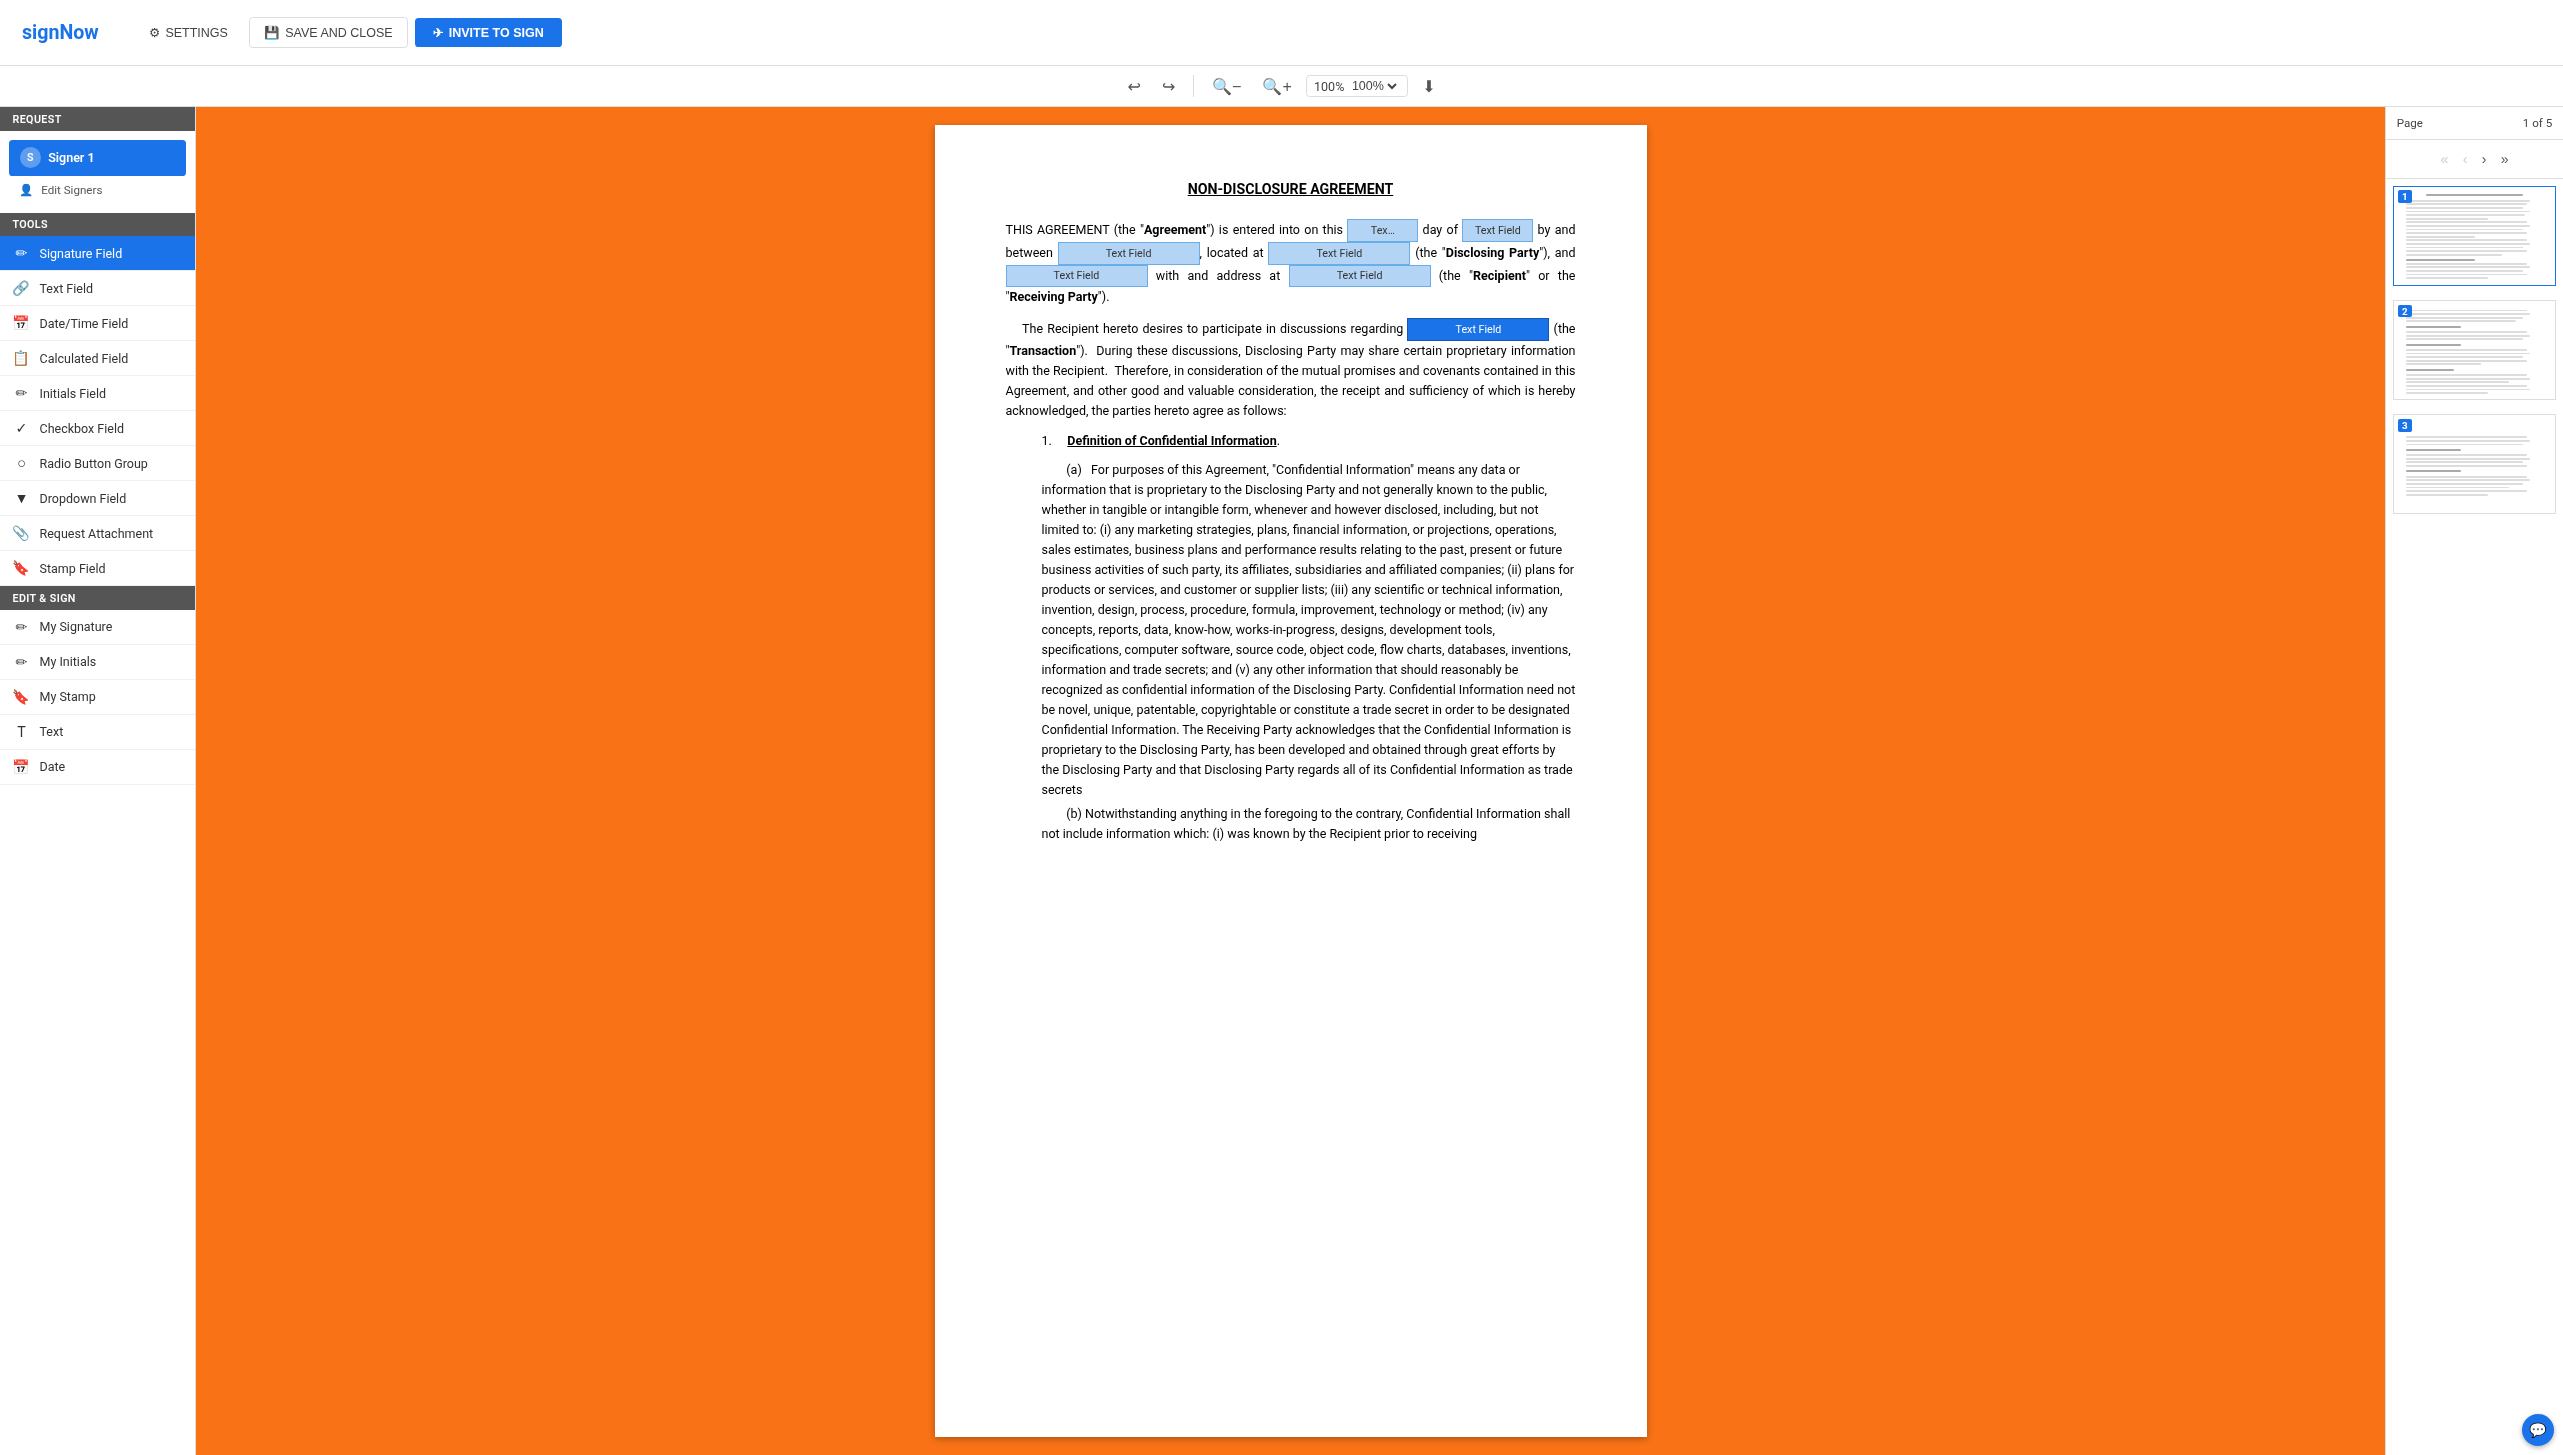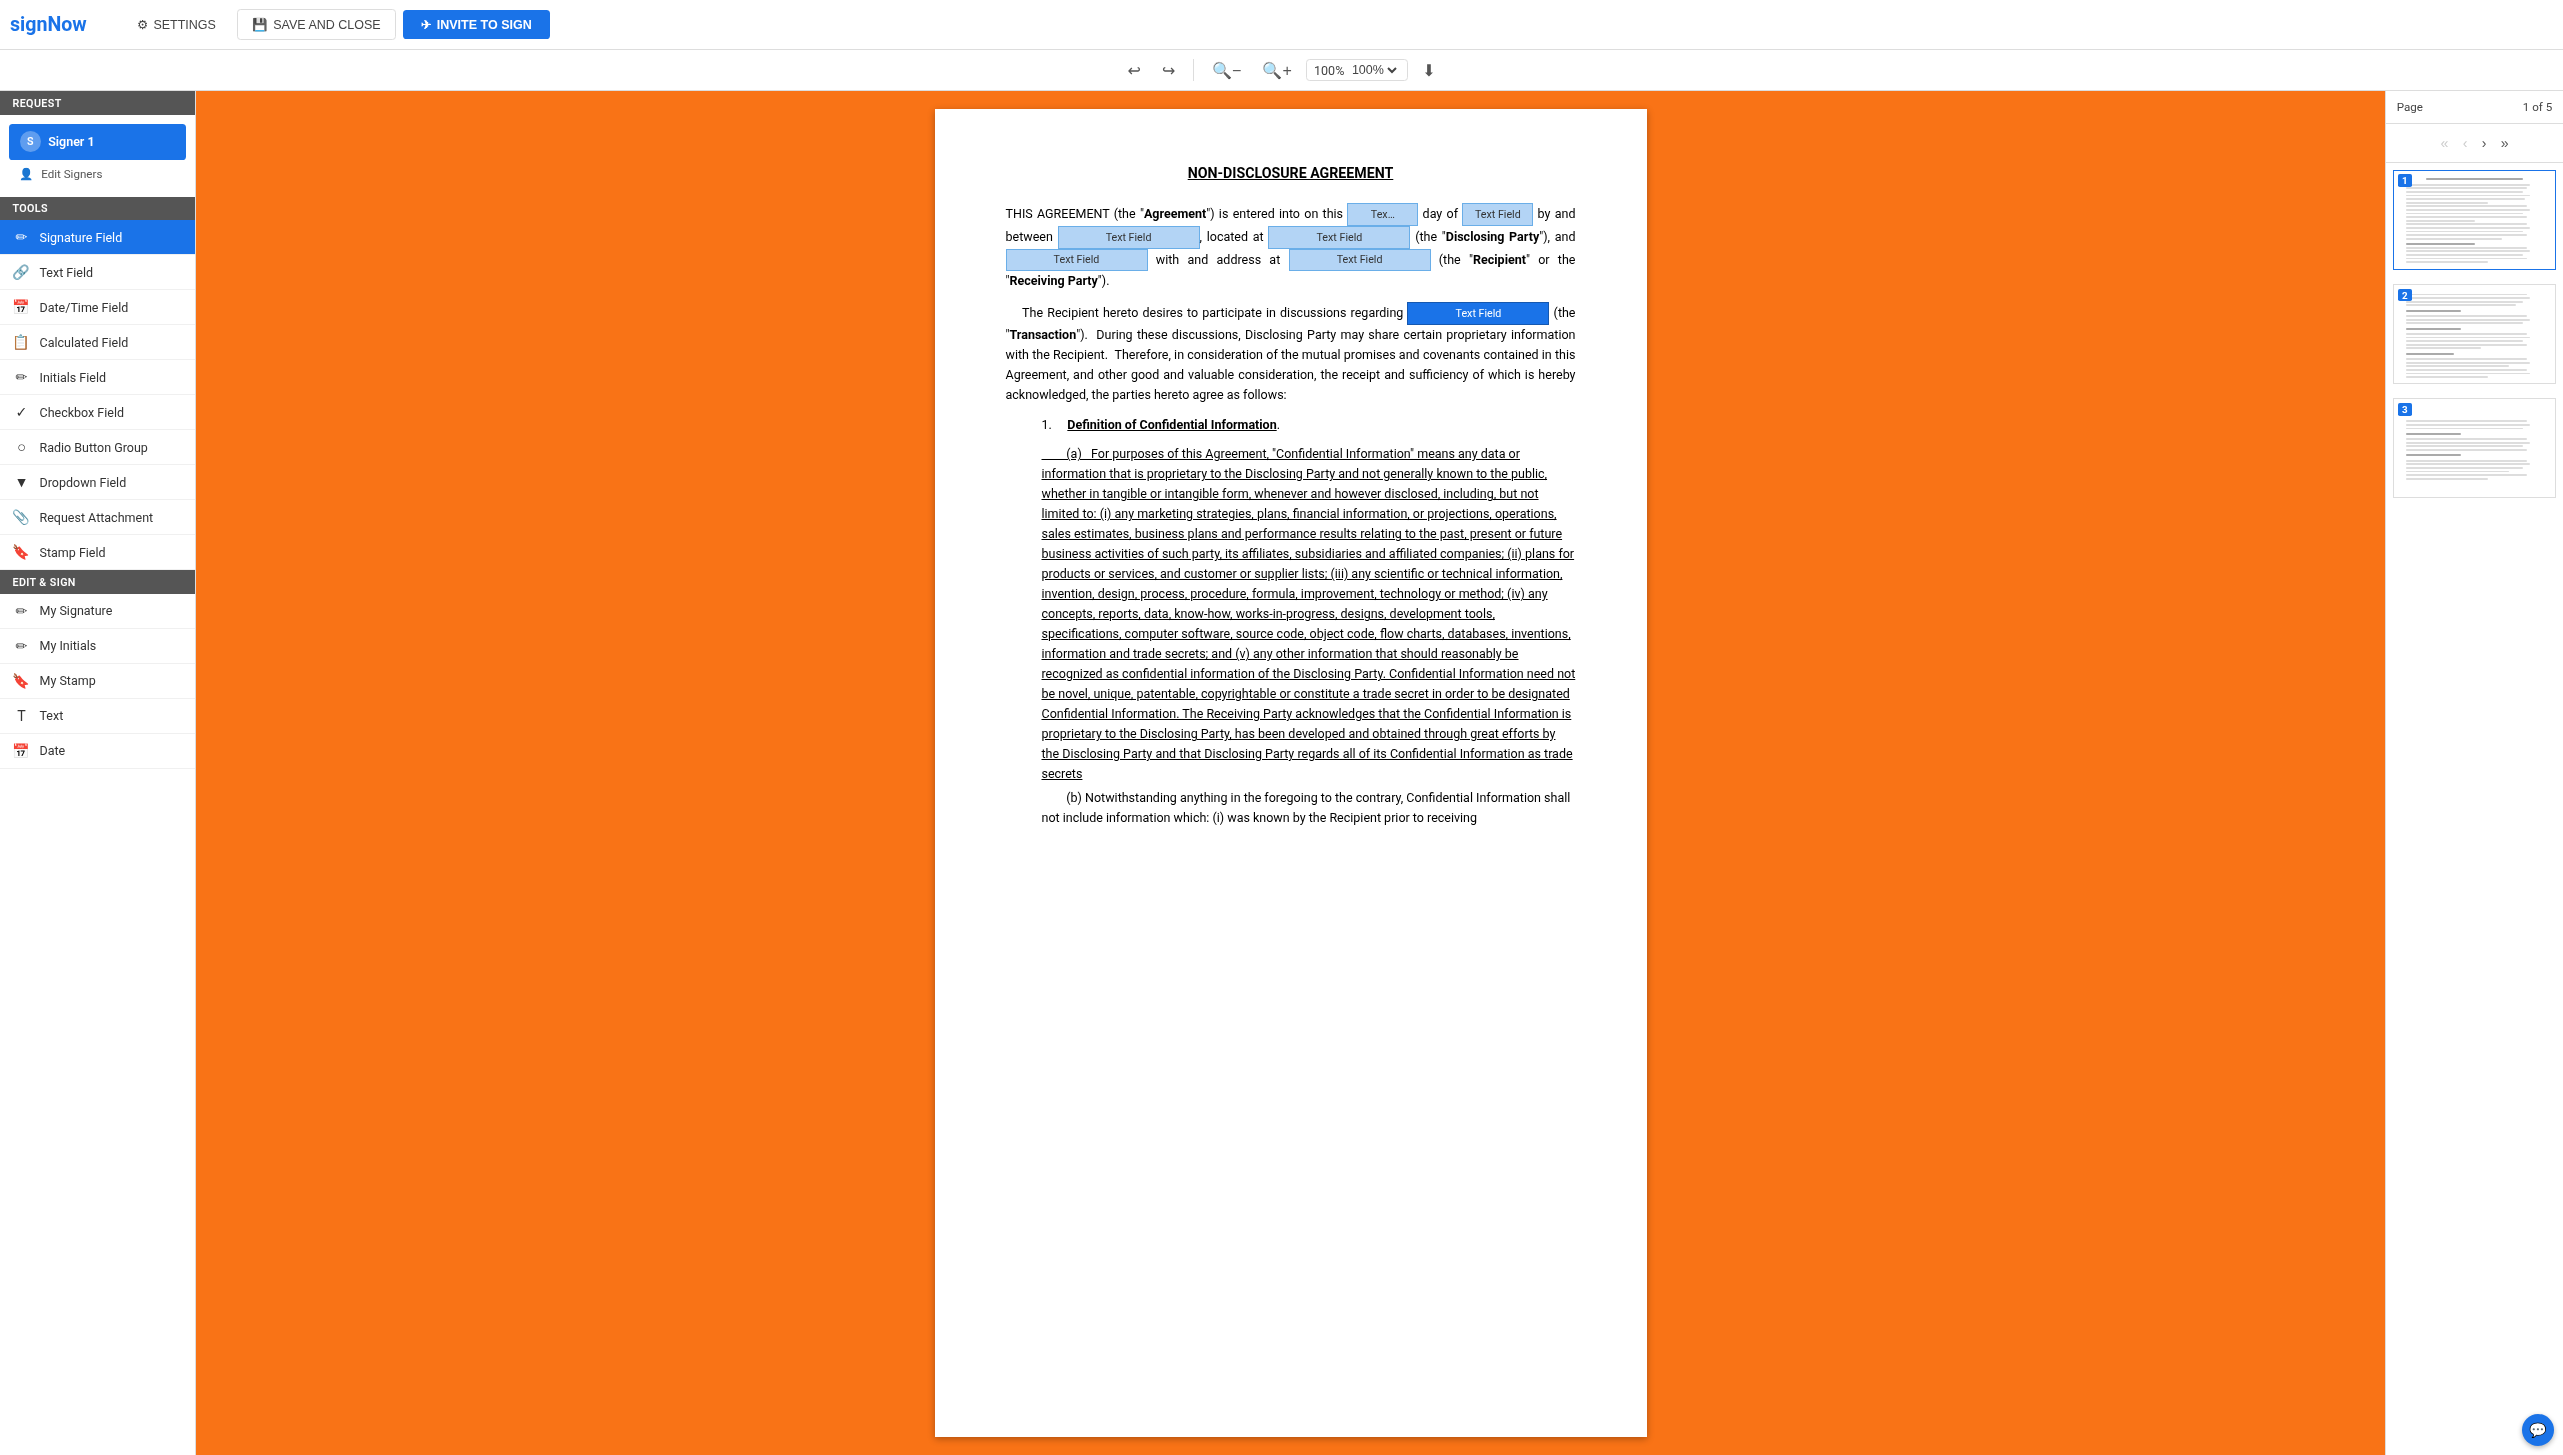--- a/index.html
+++ b/index.html
@@ -1,19 +1,19 @@
 <!DOCTYPE html>
 <html style="font-size:14.2px"><head>
   <meta charset="utf-8">
   <style>
     * { box-sizing: border-box; margin: 0; padding: 0; }
     body { font-family: -apple-system, BlinkMacSystemFont, 'Segoe UI', Roboto, sans-serif; background: #f0f0f0; display: flex; flex-direction: column; height: 100vh; overflow: hidden; }
 
     
-    #header { display: flex; align-items: center; background: #fff; border-bottom: 0.9px solid #ddd; padding: 0 10px; height: 50px; flex-shrink: 0; }
+    #header { display: flex; align-items: center; background: #fff; border-bottom: 0.9px solid #ddd; padding: 0 22px; height: 66px; flex-shrink: 0; }
     #header .logo { color: #1a73e8; font-size: 19.6px; font-weight: 700; margin-right: 36px; }
     #header .doc-title { color: #555; font-size: 16px; flex: 1; text-align: center; }
     #header .header-actions { display: flex; align-items: center; gap: 7.1px; }
     .btn-settings { display: flex; align-items: center; gap: 5.3px; padding: 7.1px 14.2px; border: none; background: #fff; color: #444; font-size: 12.5px; cursor: pointer; border-radius: 3.6px; }
     .btn-save { display: flex; align-items: center; gap: 5.3px; padding: 7.1px 14.2px; border: 0.9px solid #ddd; background: #fff; color: #444; font-size: 12.5px; cursor: pointer; border-radius: 3.6px; }
     .btn-invite { display: flex; align-items: center; gap: 5.3px; padding: 7.1px 18px; border: none; background: #1a73e8; color: #fff; font-size: 12.5px; font-weight: 600; cursor: pointer; border-radius: 3.6px; }
 
     
     #toolbar { display: flex; align-items: center; justify-content: center; background: #fff; border-bottom: 0.9px solid #ddd; padding: 7.1px; gap: 7.1px; flex-shrink: 0; }
     .toolbar-btn { background: none; border: none; cursor: pointer; color: #555; font-size: 16px; padding: 3.6px 7.1px; border-radius: 3.6px; }
@@ -208,21 +208,21 @@
       <div class="doc-paragraph">
         &nbsp;&nbsp;&nbsp;&nbsp;The Recipient hereto desires to participate in discussions regarding
         <span class="field-inline wide selected">Text Field</span>
         (the "<strong>Transaction</strong>"). &nbsp;During these discussions, Disclosing Party may share certain proprietary information with the Recipient. &nbsp;Therefore, in consideration of the mutual promises and covenants contained in this Agreement, and other good and valuable consideration, the receipt and sufficiency of which is hereby acknowledged, the parties hereto agree as follows:
       </div>
 
       <div class="definition-item">
         <div>
           1. &nbsp;&nbsp;&nbsp;&nbsp;<span class="definition-title">Definition of Confidential Information</span>.
         </div>
-        <div style="margin-top:9px;text-decoration:underline;">
+        <div style="margin-top:9px;">
           &nbsp;&nbsp;&nbsp;&nbsp;&nbsp;&nbsp;&nbsp;&nbsp;(a) &nbsp;&nbsp;<span>For purposes of this Agreement, "Confidential Information" means any data or information that is proprietary to the Disclosing Party and not generally known to the public, whether in tangible or intangible form, whenever and however disclosed, including, but not limited to: (i) any marketing strategies, plans, financial information, or projections, operations, sales estimates, business plans and performance results relating to the past, present or future business activities of such party, its affiliates, subsidiaries and affiliated companies; (ii) plans for products or services, and customer or supplier lists; (iii) any scientific or technical information, invention, design, process, procedure, formula, improvement, technology or method; (iv) any concepts, reports, data, know-how, works-in-progress, designs, development tools, specifications, computer software, source code, object code, flow charts, databases, inventions, information and trade secrets; and (v) any other information that should reasonably be recognized as confidential information of the Disclosing Party. Confidential Information need not be novel, unique, patentable, copyrightable or constitute a trade secret in order to be designated Confidential Information. The Receiving Party acknowledges that the Confidential Information is proprietary to the Disclosing Party, has been developed and obtained through great efforts by the Disclosing Party and that Disclosing Party regards all of its Confidential Information as trade secrets</span>
         </div>
         <div style="margin-top:4px;">
           &nbsp;&nbsp;&nbsp;&nbsp;&nbsp;&nbsp;&nbsp;&nbsp;<span>(b) Notwithstanding anything in the foregoing to the contrary, Confidential Information shall not include information which: (i) was known by the Recipient prior to receiving</span>
         </div>
       </div>
     </div>
   </div>
 
   <div id="right-panel">

